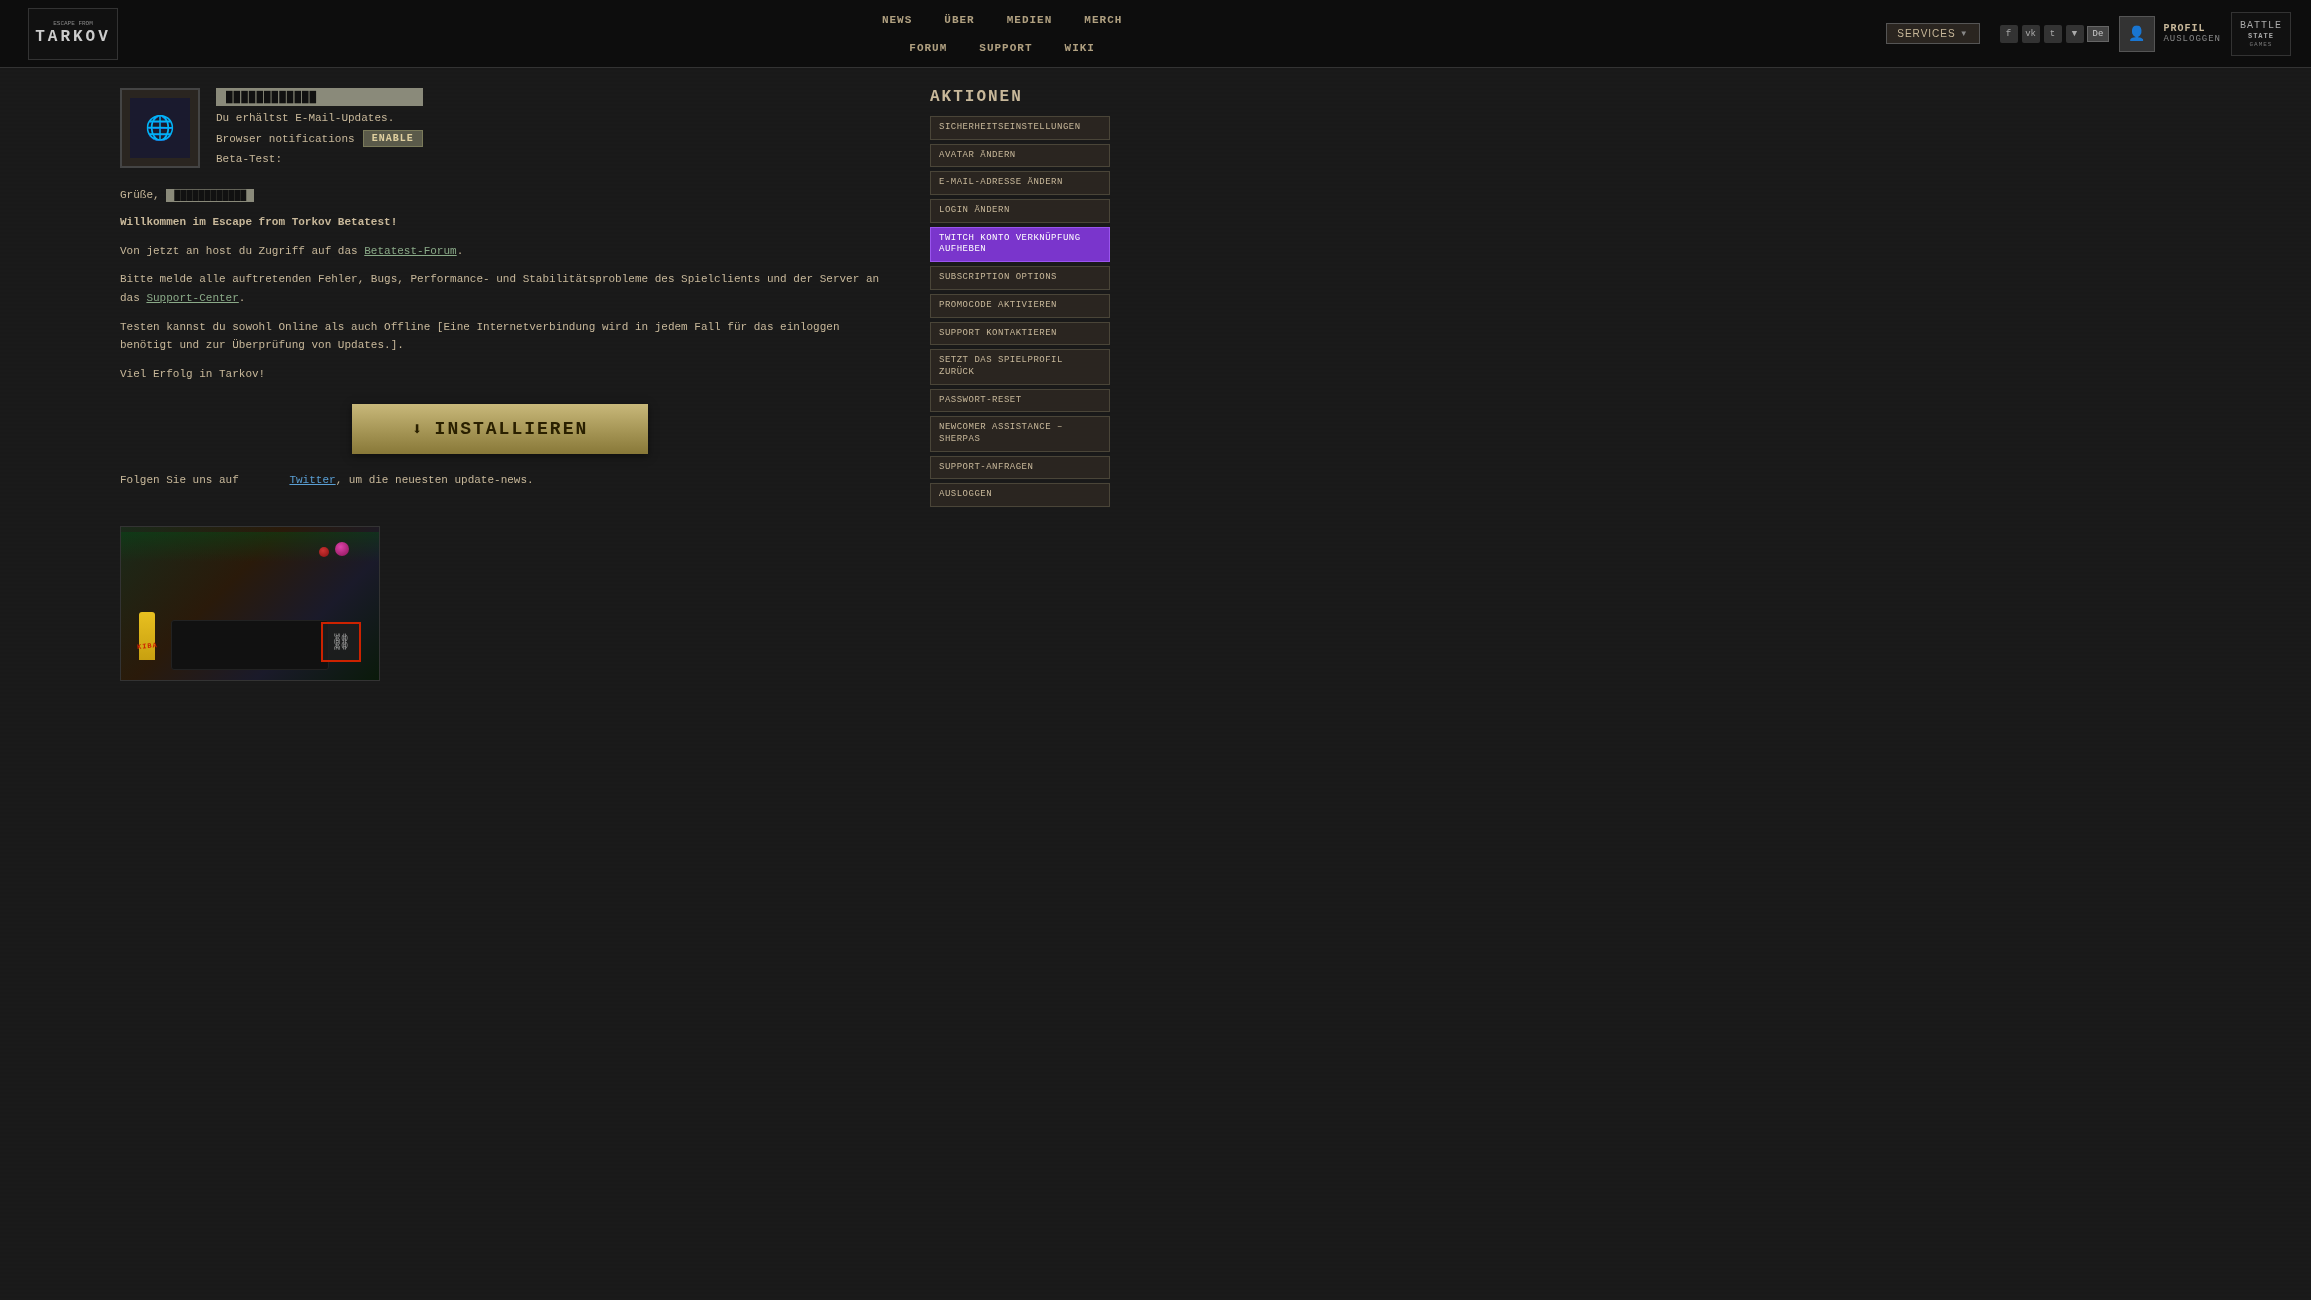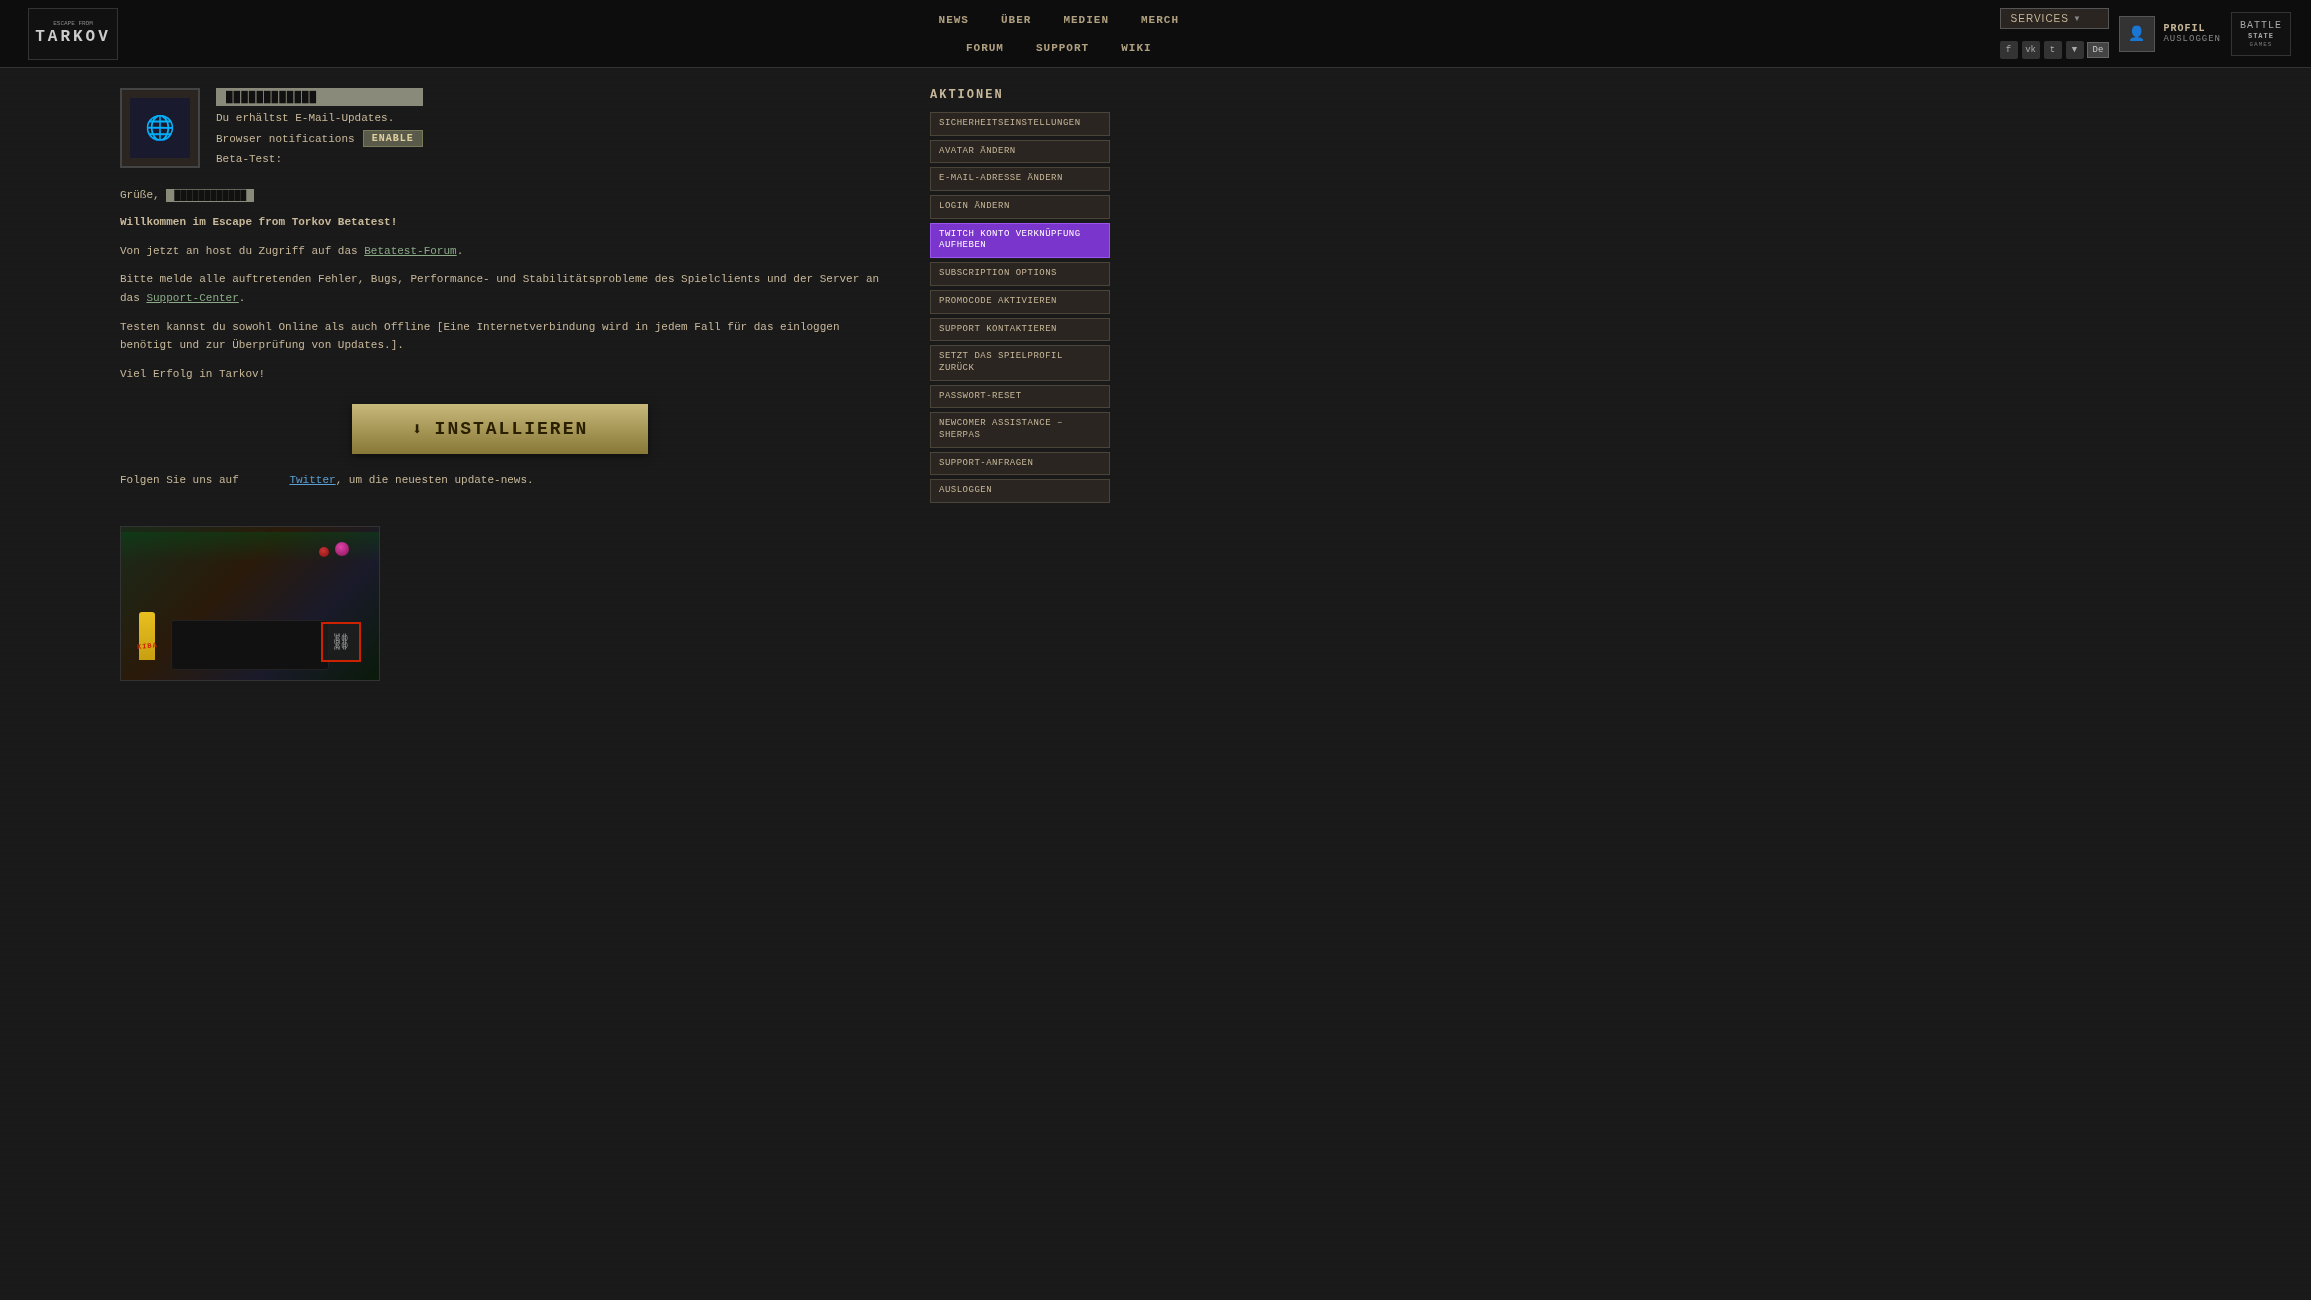--- a/index.html
+++ b/index.html
@@ -334,21 +334,21 @@
 
     .twitter-follow a {
       color: #5a9fd4;
       text-decoration: underline;
       margin-left: 44px;
     }
 
     
     .aktionen-title {
       color: #c8b89a;
-      font-size: 12px;
+      font-size: 16px;
       font-weight: bold;
       letter-spacing: 2px;
       text-transform: uppercase;
       margin-bottom: 10px;
     }
 
     .action-btn {
       display: block;
       width: 100%;
       background: #2a2520;
@@ -460,21 +460,21 @@
         <a class="nav-link">MERCH</a>
       </div>
       <div class="nav-row">
         <a class="nav-link">FORUM</a>
         <a class="nav-link">SUPPORT</a>
         <a class="nav-link">WIKI</a>
       </div>
     </div>
 
     <div class="nav-right">
-      <div style="display:flex; flex-direction:column; gap:12px; ">
+      <div style="display:flex; flex-direction:row; gap:20px; align-items:center;">
         <button class="services-btn">
           <span>SERVICES</span>
           <span class="services-caret">▼</span>
         </button>
         <div style="display:flex; gap:3px; align-items:center;">
           <div class="social-icons">
             <div class="social-icon">f</div>
             <div class="social-icon">vk</div>
             <div class="social-icon">t</div>
             <div class="social-icon">▼</div>

